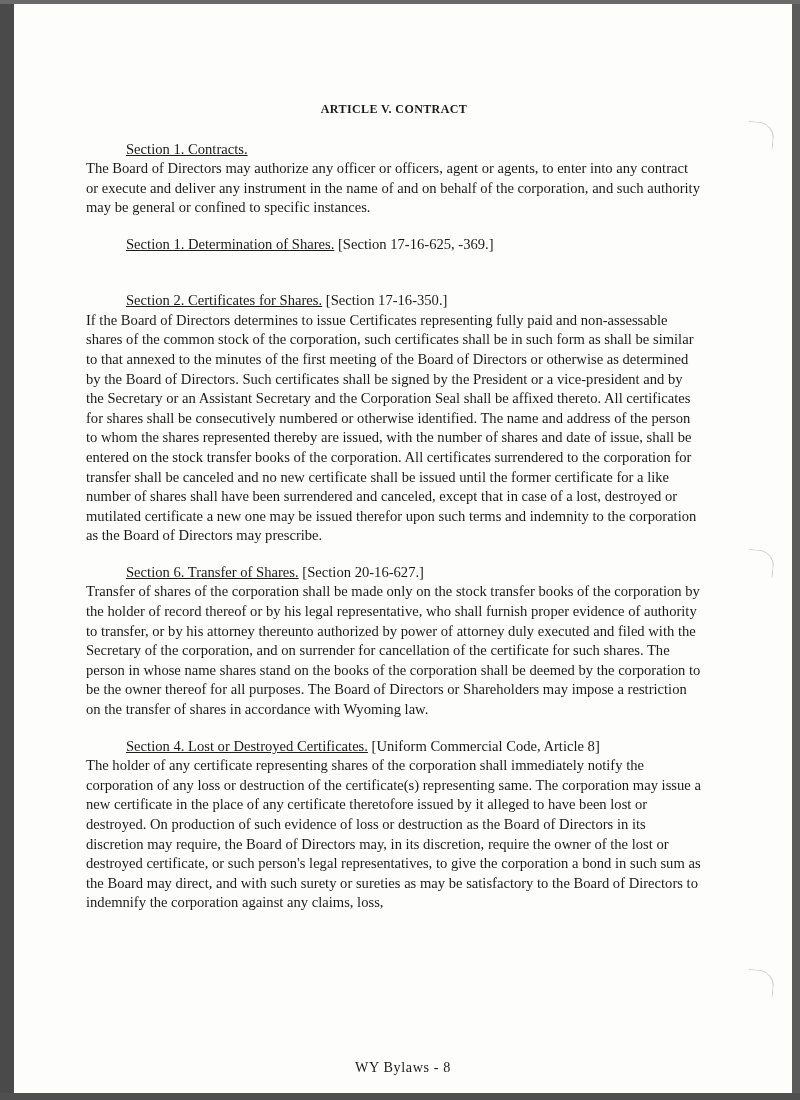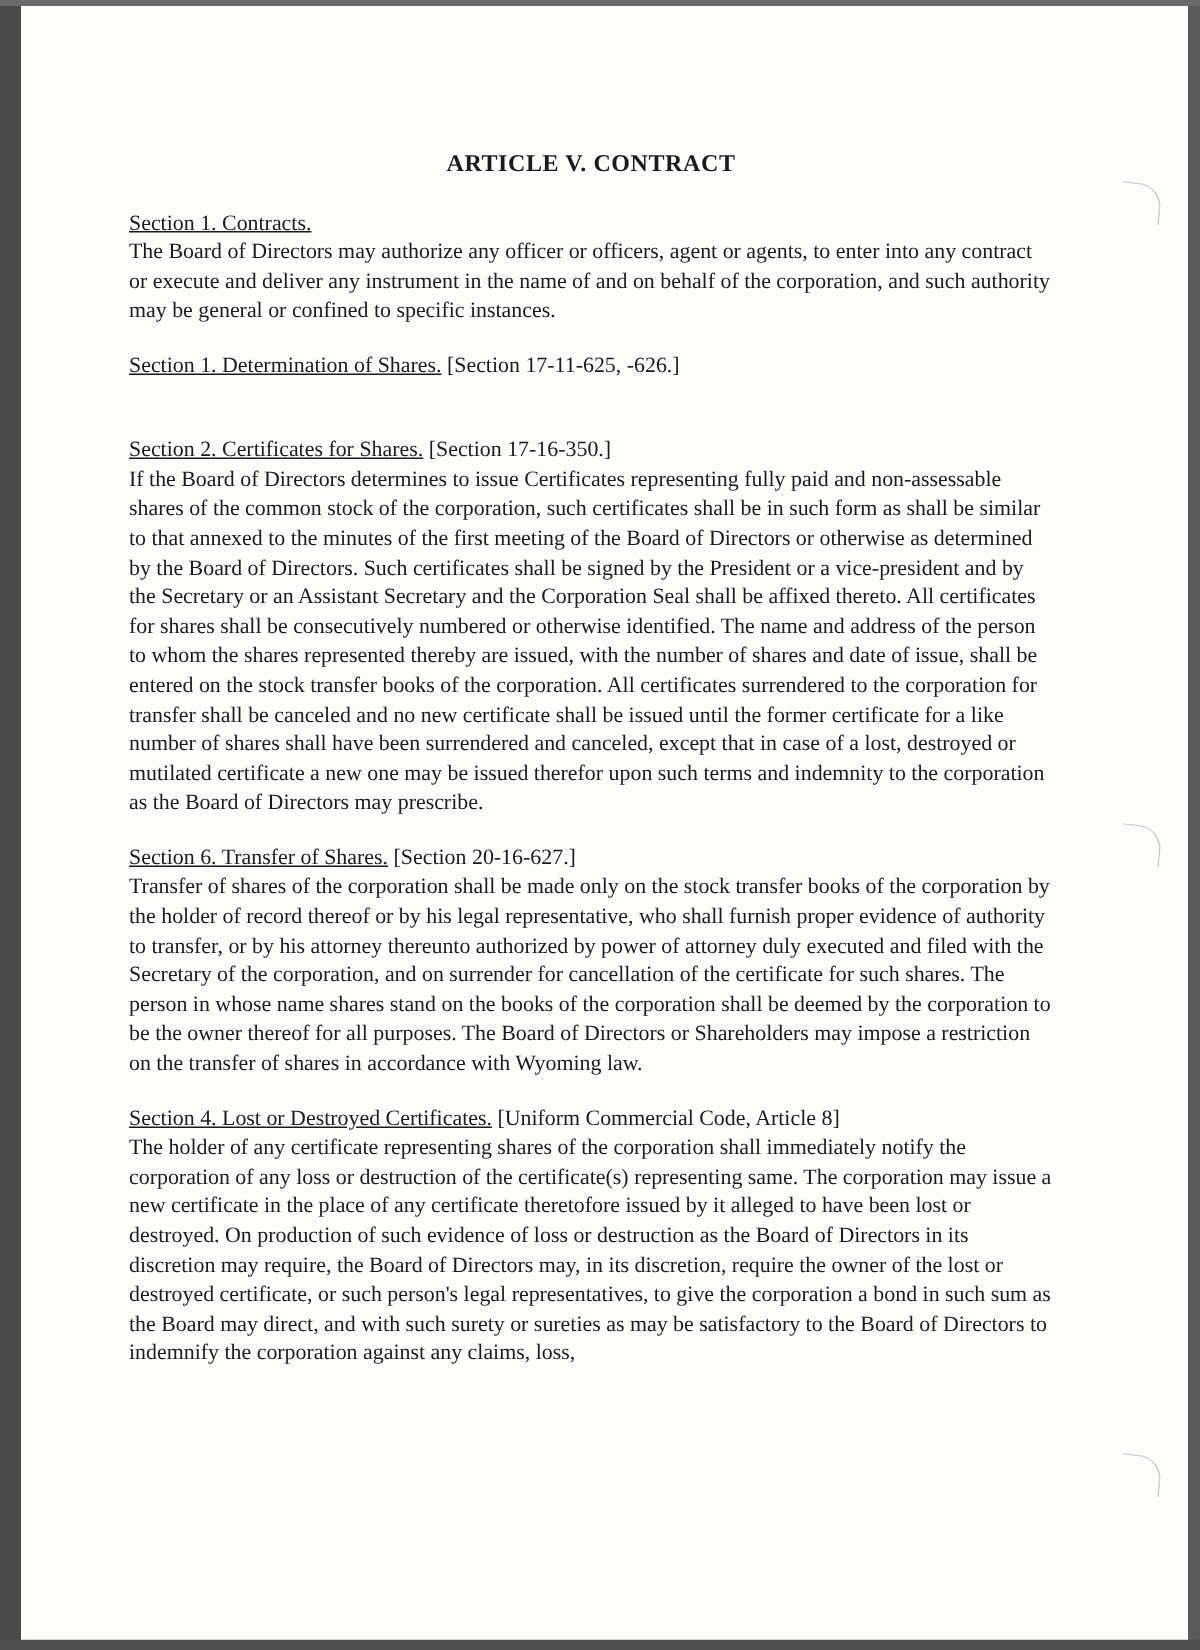--- a/index.html
+++ b/index.html
@@ -56,40 +56,41 @@
     position: absolute;
     left: 72px;
     top: 96px;
     width: 616px;
     color: #1b1b1b;
     font-size: 14.6px;
     line-height: 19.6px;
     text-align: left;
   }
   h1.article-title {
-    font-size: 16px;
+    font-size: 12px;
     font-weight: bold;
     text-align: center;
     margin: 0 0 20px 0;
     letter-spacing: 0.4px;
   }
   h2.article-title-2 {
     font-size: 15.4px;
     font-weight: bold;
     text-align: center;
     margin: 24px 0 18px 0;
     letter-spacing: 0.2px;
   }
   .section {
     margin: 0 0 17px 0;
   }
   .section-heading {
     display: inline;
     text-decoration: underline;
     font-weight: normal;
+    margin-left: 40px;
   }
   .section-cite {
     display: inline;
   }
   .section-body {
     margin: 0;
     text-align: left;
   }
   .para-indent-space {
     display: inline-block;
@@ -143,21 +144,21 @@
         <p class="section-body">
           <span class="section-heading">Section 1.  Contracts.</span><br>
           <span>The Board of Directors may authorize any officer or officers, agent or agents, to enter into any contract or execute and deliver any instrument in the name of and on behalf of the corporation, and such authority may be general or confined to specific instances.</span>
         </p>
       </div>
 
 
       <div class="section">
         <p class="section-body">
           <span class="section-heading">Section 1.  Determination of Shares.</span>
-          <span class="section-cite">[Section 17-11-625, -626.]</span><br>
+          <span class="section-cite">[Section 17-16-625, -369.]</span><br>
           <span class="para-indent-space"></span>
         </p>
       </div>
 
       <div class="section">
         <p class="section-body">
           <span class="section-heading">Section 2.  Certificates for Shares.</span>
           <span class="section-cite">[Section 17-16-350.]</span><br>
           <span>If the Board of Directors determines to issue Certificates representing fully paid and non-assessable shares of the common stock of the corporation, such certificates shall be in such form as shall be similar to that annexed to the minutes of the first meeting of the Board of Directors or otherwise as determined by the Board of Directors.  Such certificates shall be signed by the President or a vice-president and by the Secretary or an Assistant Secretary and the Corporation Seal shall be affixed thereto.  All certificates for shares shall be consecutively numbered or otherwise identified.  The name and address of the person to whom the shares represented thereby are issued, with the number of shares and date of issue, shall be entered on the stock transfer books of the corporation.  All certificates surrendered to the corporation for transfer shall be canceled and no new certificate shall be issued until the former certificate for a like number of shares shall have been surrendered and canceled, except that in case of a lost, destroyed or mutilated certificate a new one may be issued therefor upon such terms and indemnity to the corporation as the Board of Directors may prescribe.</span>
         </p>
@@ -174,15 +175,16 @@
       <div class="section">
         <p class="section-body">
           <span class="section-heading">Section 4.  Lost or Destroyed Certificates.</span>
           <span class="section-cite">[Uniform Commercial Code, Article 8]</span><br>
           <span>The holder of any certificate representing shares of the corporation shall immediately notify the corporation of any loss or destruction of the certificate(s) representing same.  The corporation may issue a new certificate in the place of any certificate theretofore issued by it alleged to have been lost or destroyed.  On production of such evidence of loss or destruction as the Board of Directors in its discretion may require, the Board of Directors may, in its discretion, require the owner of the lost or destroyed certificate, or such person's legal representatives, to give the corporation a bond in such sum as the Board may direct, and with such surety or sureties as may be satisfactory to the Board of Directors to indemnify the corporation against any claims, loss,</span>
         </p>
       </div>
 
     </div>
 
+    <div class="footer">WY Bylaws - 8</div>
 
   </div>
 </div>
 
 </body></html>

